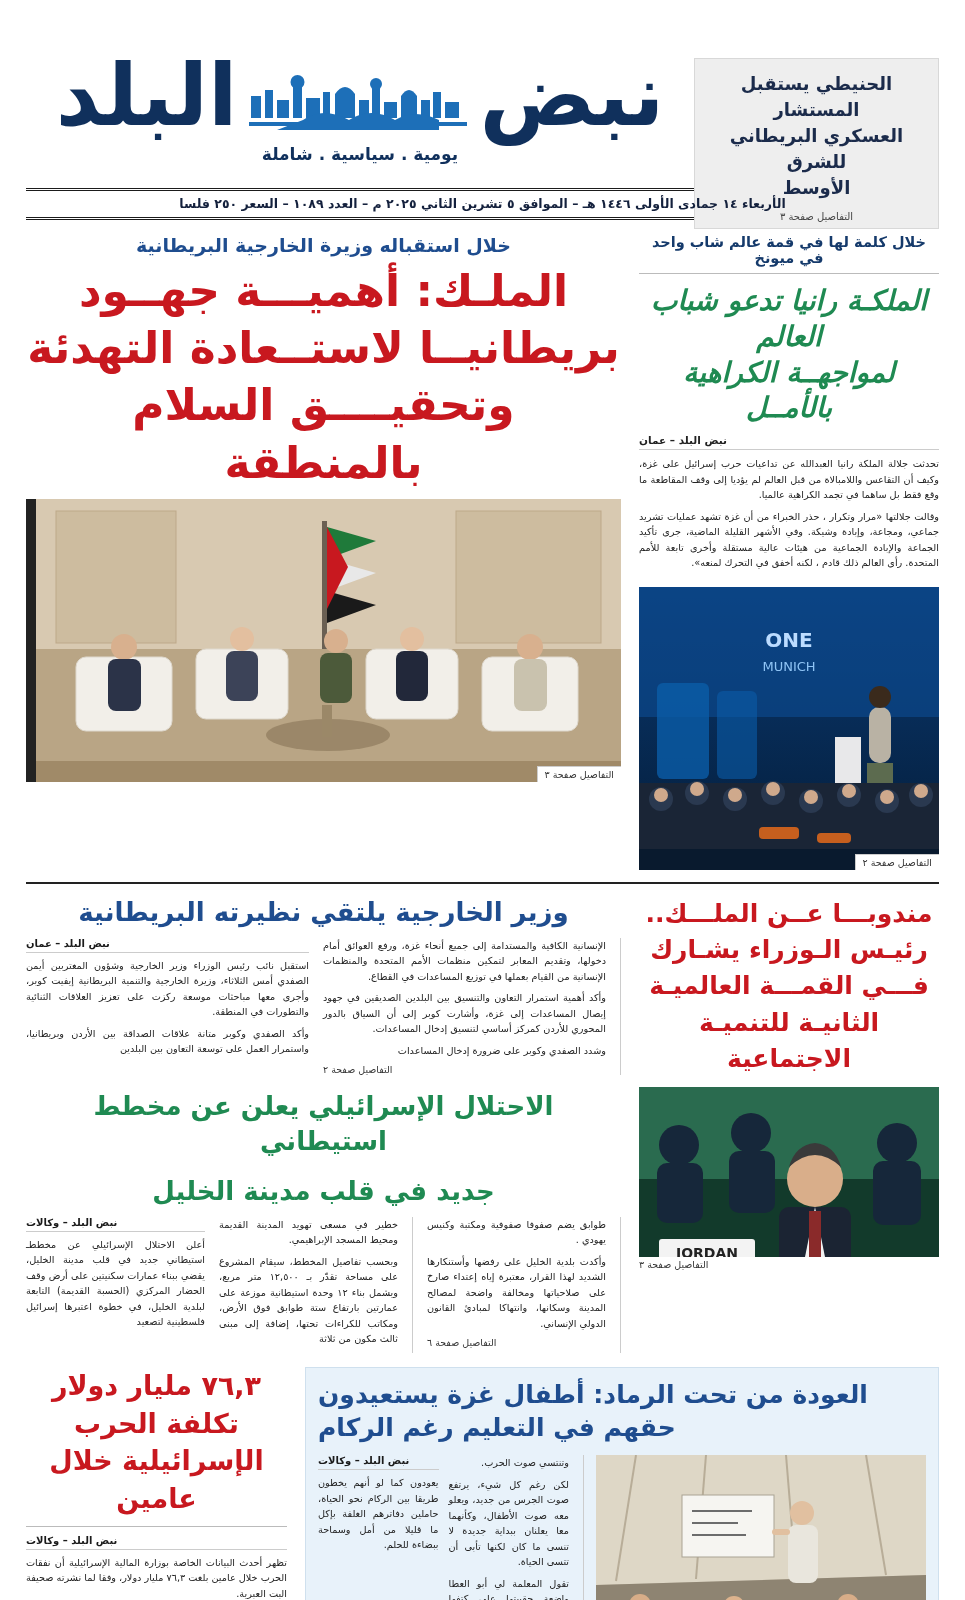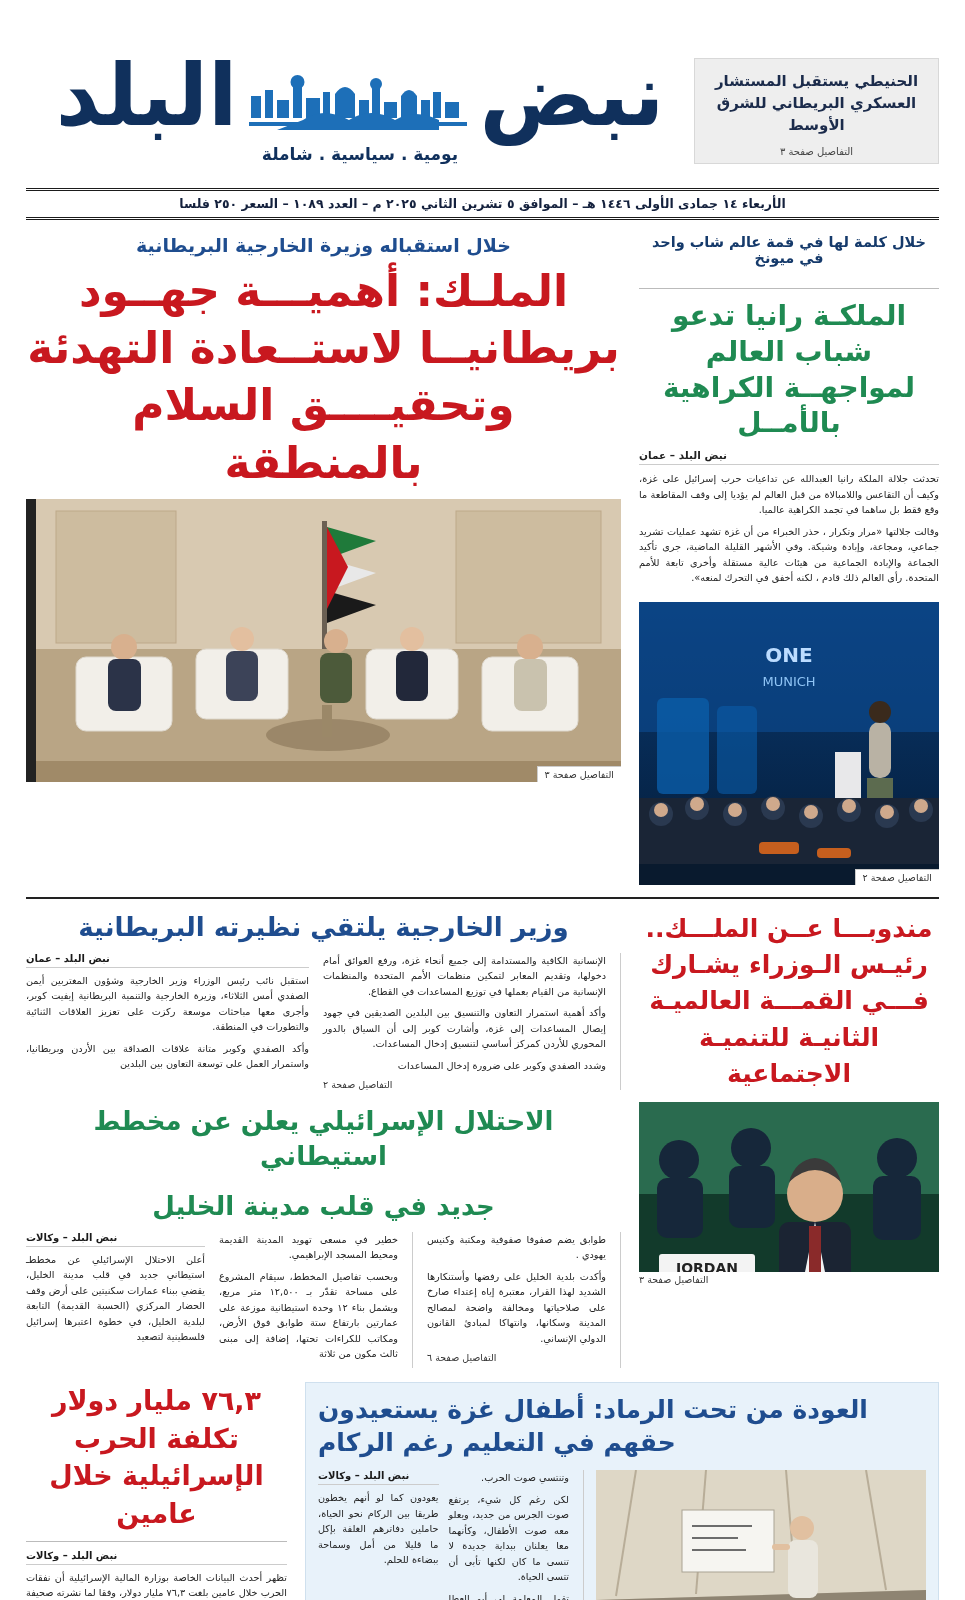--- a/index.html
+++ b/index.html
@@ -12,21 +12,21 @@
     overflow: hidden;
   }
   .page { position: relative; width: 965px; height: 1600px; padding: 0 26px; }
 
   
   .masthead { display:flex; align-items:flex-start; justify-content:space-between; padding-top: 58px; height: 182px; }
   .teaser-box {
     width: 245px; background:#eeeeee; border:1px solid #d8d8d8;
     padding: 12px 10px 6px; text-align:center;
   }
-  .teaser-box .t-line { font-size: 15px; font-weight:bold; color:#1b2b4b; line-height:1.45; }
+  .teaser-box .t-line { font-size: 18px; font-weight:bold; color:#1b2b4b; line-height:1.45; }
   .teaser-box .t-more { font-size: 10px; color:#444; margin-top:10px; }
 
   .logo-wrap { flex:1; text-align:center; position:relative; margin-top: -6px; }
   .logo-row { display:flex; align-items:center; justify-content:center; gap: 6px; }
   .logo-ar {
     font-size: 86px; font-weight:bold; color:#10305c; line-height:1;
     letter-spacing:-2px;
   }
   .skyline { width: 230px; height: 78px; display:block; }
   .logo-sub {
@@ -41,25 +41,25 @@
     font-size: 12.5px; font-weight:bold; color:#14213d; letter-spacing:0.2px;
   }
 
   
   .top-section { display:flex; gap: 18px; margin-top: 14px; }
   .left-col { width: 300px; }
   .right-col { flex:1; }
 
   .kicker-line {
     font-size: 14.5px; font-weight:bold; color:#153a6b; text-align:center;
-    border-bottom: 1px solid #bbb; padding-bottom:22px; margin-bottom: 9px;
+    border-bottom: 1px solid #bbb; padding-bottom:7px; margin-bottom: 9px;
   }
   .hl-green {
     color:#1f8a52; font-weight:bold; font-size: 28px; line-height:1.28;
-    text-align:center; letter-spacing:-0.5px;
+    text-align:center; letter-spacing:-0.5px;font-style:italic;
   }
   .hl-red {
     color:#c8181f; font-weight:bold; letter-spacing:-0.5px;
   }
   .main-kicker {
     text-align:center; font-size:19px; font-weight:bold; color:#1f4d8f;
     margin-bottom: 6px;
   }
   .main-head {
     text-align:center; color:#c8181f; font-weight:bold;

